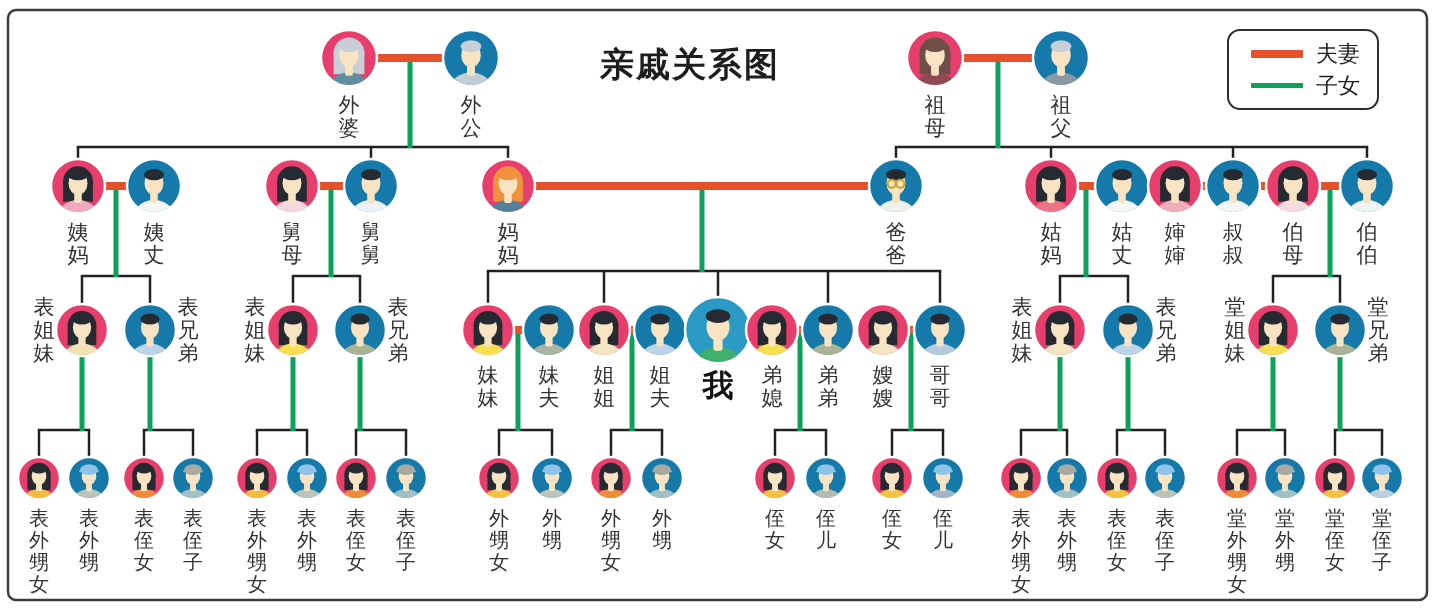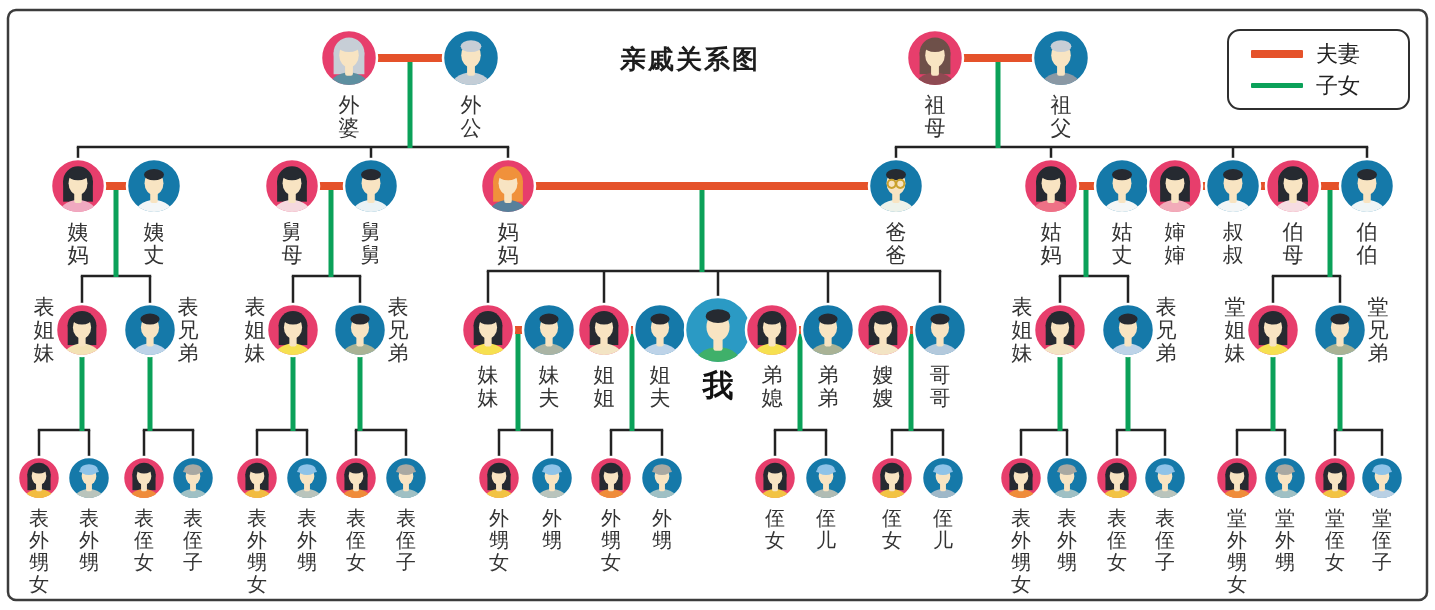--- a/index.html
+++ b/index.html
@@ -1,21 +1,21 @@
 <!DOCTYPE html>
 <html><head>
 <meta charset="utf-8">
 <style>
   html,body{margin:0;padding:0;background:#ffffff;}
   .canvas{position:relative;width:1435px;height:610px;background:#ffffff;overflow:hidden;
           font-family:"DejaVu Sans",sans-serif;}
   .canvas svg{position:absolute;left:0;top:0;font-family:"DejaVu Sans",sans-serif;}
   .title{position:absolute;left:690px;top:42px;transform:translateX(-50%);
-         font-size:26px;font-weight:bold;color:#1d1d1d;letter-spacing:2px;white-space:nowrap;}
-  .legend{position:absolute;left:1227px;top:29px;width:183px;height:81px;box-sizing:border-box;
+         font-size:34px;font-weight:bold;color:#1d1d1d;letter-spacing:2px;white-space:nowrap;}
+  .legend{position:absolute;left:1227px;top:29px;width:152px;height:81px;box-sizing:border-box;
           border:2.5px solid #2f2f2f;border-radius:13px;background:#fff;
           display:flex;flex-direction:column;justify-content:center;gap:10px;padding-left:22px;}
   .legend-row{display:flex;align-items:center;gap:13px;}
   .swatch{width:52px;display:inline-block;border-radius:1px;}
   .swatch.couple{height:8px;}
   .swatch.children{height:5px;}
   .legend-label{font-size:22px;color:#222;line-height:1;}
 </style>
 </head>
 <body>

